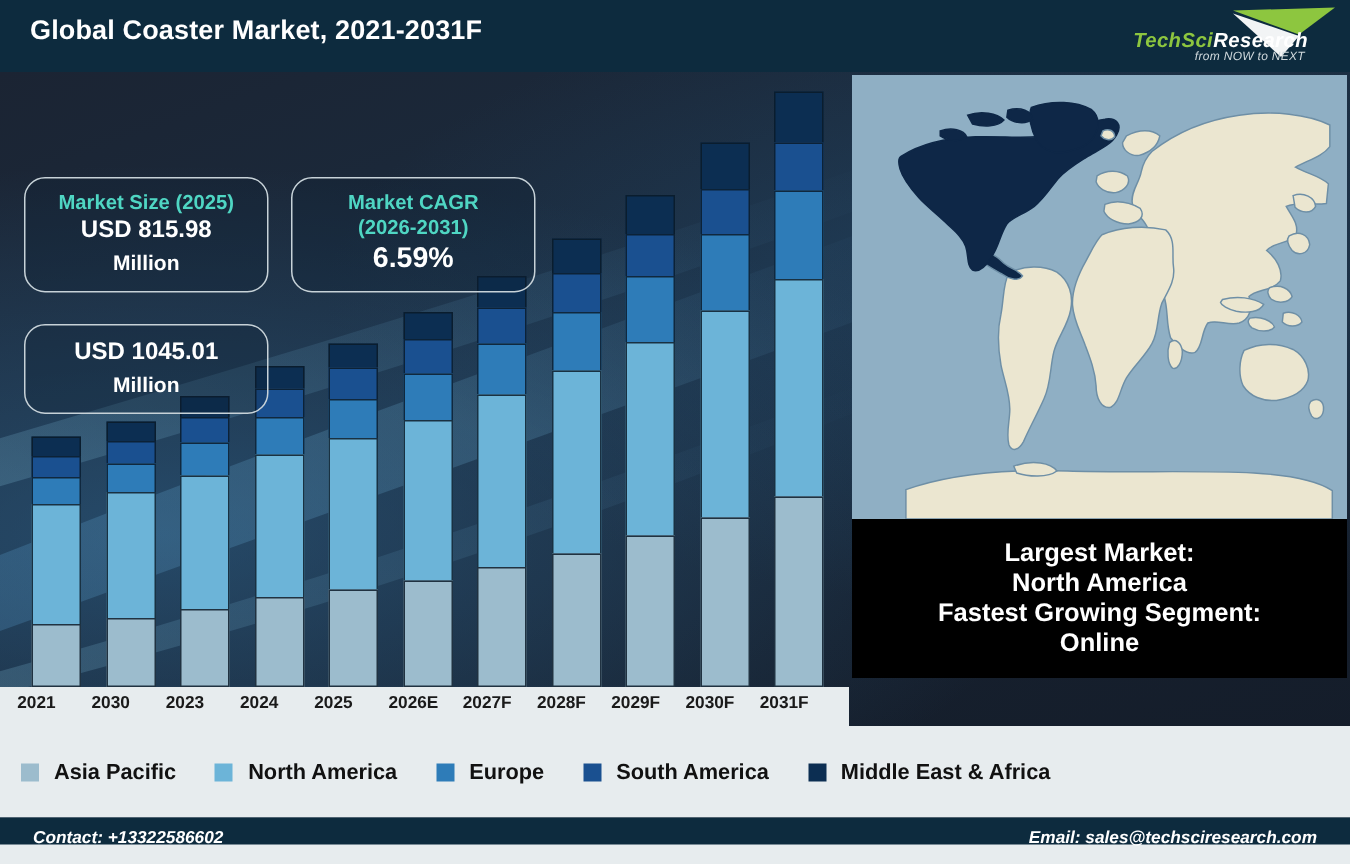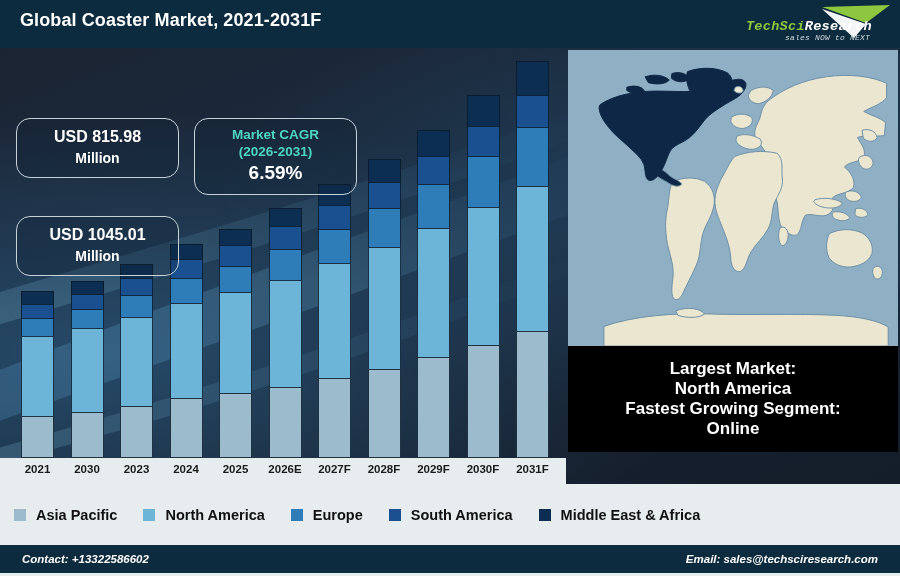--- a/index.html
+++ b/index.html
@@ -15,21 +15,21 @@
   .header {
     position: absolute; left: 0; top: 0; width: 900px; height: 48px;
     background: #0d2b3e;
   }
   .header-title {
     position: absolute; left: 20px; top: 10px;
     font-size: 18px; font-weight: bold; color: #ffffff;
     letter-spacing: .1px;
   }
   .logo {
-    position: absolute; right: 6px; top: 2px; width: 180px; height: 44px; font-family: Liberation Mono, monospace;
+    position: absolute; right: 6px; top: 2px; width: 180px; height: 44px;
   }
   .logo-arrow { position: absolute; right: 2px; top: 1px; }
   .logo-text {
     position: absolute; right: 22px; top: 17px;
     font-size: 13.5px; font-weight: bold; font-style: italic;
     letter-spacing: .3px; white-space: nowrap;
   }
   .logo-tech { color: #8dc63f; }
   .logo-res  { color: #ffffff; }
   .logo-tag {
@@ -72,21 +72,21 @@
     display: flex; flex-direction: column-reverse;
   }
   .seg { width: 100%; border: 1px solid rgba(10,26,40,.85); border-bottom: none; }
   .seg:first-child { border-bottom: 1px solid rgba(10,26,40,.85); }
 
   .axis {
     position: absolute; left: 0; top: 410px; width: 566px; height: 26px;
     background: #e7ecee;
   }
   .axis-label {
-    position: absolute; top: 5px; width: 52px; text-align: center;
+    position: absolute; top: 5px; width: 52px; 
     font-size: 11.5px; font-weight: bold; color: #1a1a1a;
   }
 
   
   .map-panel {
     position: absolute; left: 568px; top: 2px; width: 330px; height: 298px;
     background: #8fafc4; overflow: hidden;
   }
   .map-panel svg { display: block; }
 
@@ -104,21 +104,21 @@
     background: #e7ecee;
     display: flex; align-items: center; justify-content: flex-start;
     padding-left: 14px;
   }
   .legend-item { display: flex; align-items: center; margin-right: 26px; }
   .legend-swatch { width: 12px; height: 12px; margin-right: 10px; flex: 0 0 auto; }
   .legend-text { font-size: 14.5px; font-weight: bold; color: #111111; white-space: nowrap; }
 
   
   .footer {
-    position: absolute; left: 0; top: 545px; width: 900px; height: 28px;
+    position: absolute; left: 0; top: 545px; width: 900px; height: 18px;
     background: #0d2b3e;
   }
   .footer span {
     position: absolute; top: 8px;
     font-size: 11.5px; font-style: italic; font-weight: bold; color: #ffffff;
   }
   #footer-contact { left: 22px; }
   #footer-email { right: 22px; }
 </style>
 </head>
@@ -129,21 +129,21 @@
   <div class="header">
     <div class="header-title">Global Coaster Market, 2021-2031F</div>
     <div class="logo">
       <svg class="logo-arrow" width="72" height="40" viewBox="0 0 72 40">
         <polygon points="2,4 70,2 46,20 2,4" fill="#8dc63f"></polygon>
         <polygon points="2,6 46,21 34,35 2,6" fill="#f2f4f5"></polygon>
       </svg>
       <div class="logo-text">
         <span class="logo-tech">TechSci</span><span class="logo-res">Research</span>
       </div>
-      <div class="logo-tag">sales NOW to NEXT</div>
+      <div class="logo-tag">from NOW to NEXT</div>
     </div>
   </div>
 
   <div class="body">
 
     <svg class="swoosh" width="900" height="497" viewBox="0 0 900 497">
       <defs>
         <linearGradient id="sw1" x1="0" y1="1" x2="1" y2="0">
           <stop offset="0%" stop-color="#4f8fbe" stop-opacity="0.30"></stop>
           <stop offset="50%" stop-color="#6fb3d8" stop-opacity="0.22"></stop>
@@ -247,20 +247,21 @@
         <div class="axis-label" style="left: 209.5px;">2025</div>
         <div class="axis-label" style="left: 259px;">2026E</div>
         <div class="axis-label" style="left: 308.5px;">2027F</div>
         <div class="axis-label" style="left: 358px;">2028F</div>
         <div class="axis-label" style="left: 407.5px;">2029F</div>
         <div class="axis-label" style="left: 457px;">2030F</div>
         <div class="axis-label" style="left: 506.5px;">2031F</div>
       </div>
 
     <div class="card" id="card-size-2025">
+      <div class="card-label">Market Size (2025)</div>
       <div class="card-value">USD 815.98</div>
       <div class="card-unit">Million</div>
     </div>
 
     <div class="card" id="card-cagr">
       <div class="card-label">Market CAGR</div>
       <div class="card-label">(2026-2031)</div>
       <div class="card-value">6.59%</div>
     </div>
 

